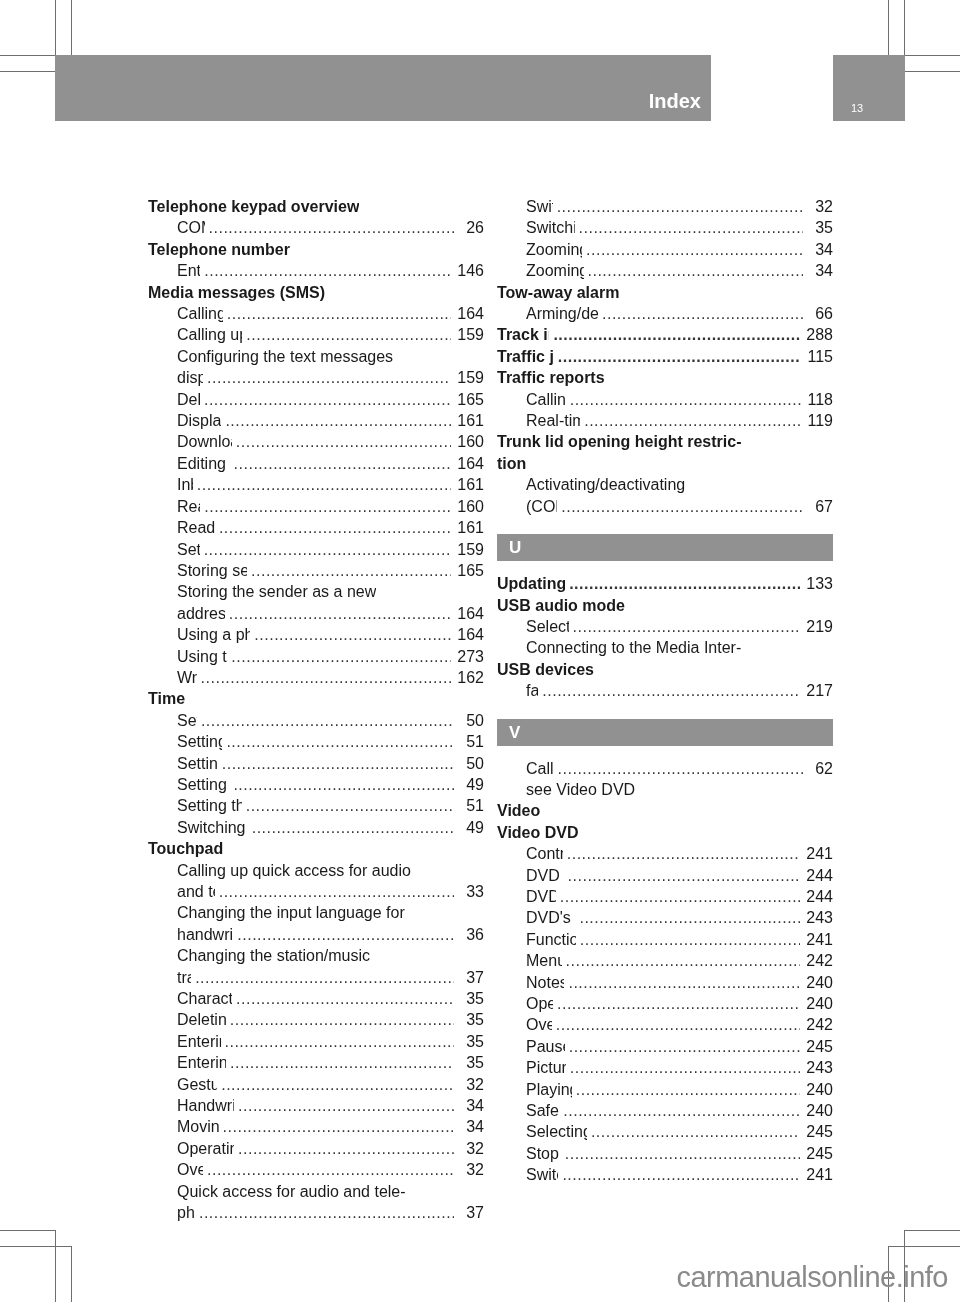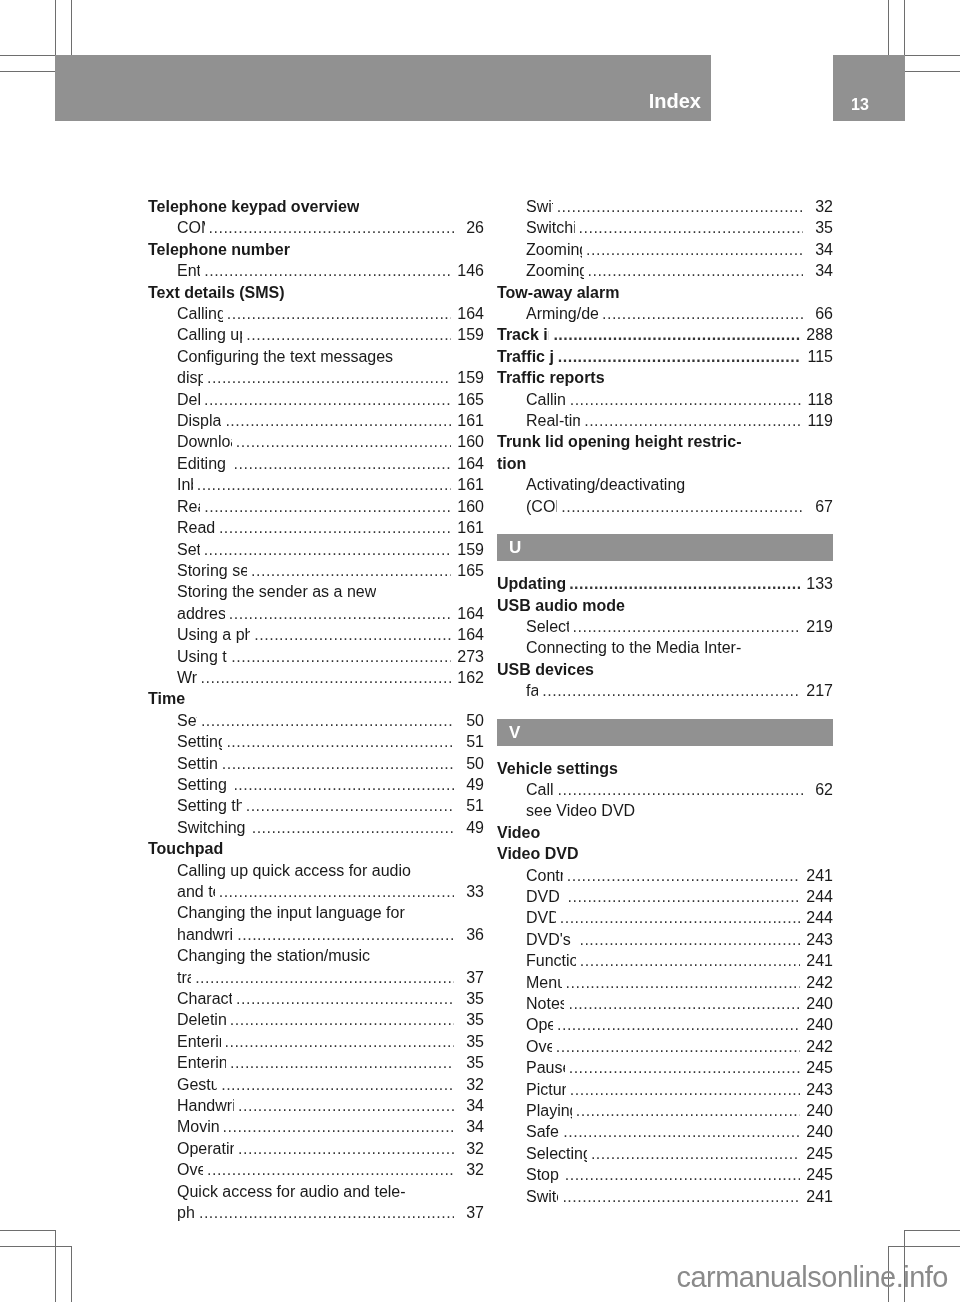--- a/index.html
+++ b/index.html
@@ -6,21 +6,21 @@
   body { width: 960px; height: 1302px; position: relative; overflow: hidden;
          font-family: "Liberation Sans", "DejaVu Sans", sans-serif; color: #1a1a1a; }
 
   .crop { position: absolute; background: #6e6e6e; }
   .crop.v { width: 1px; }
   .crop.h { height: 1px; }
 
   .header-band { position: absolute; top: 55px; left: 55px; height: 66px; width: 656px; background: #919191; }
   .header-title { position: absolute; right: 10px; bottom: 8px; color: #ffffff; font-weight: bold; font-size: 20px; }
   .header-page { position: absolute; top: 55px; left: 833px; width: 72px; height: 66px; background: #919191; }
-  .header-page span { position: absolute; left: 18px; bottom: 7px; color: #ffffff; font-weight: bold; font-size: 16px; }
+  .header-page span { position: absolute; left: 18px; bottom: 7px; color: #ffffff; font-weight: normal; font-size: 11px; }
 
   .column { position: absolute; top: 152px; width: 336px; font-size: 16px; line-height: 21.4px; margin-top: 44px; }
   .col-left { left: 148px; }
   .col-right { left: 497px; }
 
   .entry { display: flex; align-items: baseline; white-space: nowrap; }
   .entry.main { font-weight: bold; }
   .entry.sub { padding-left: 29px; }
   .entry .label { overflow: hidden; flex: 0 1 auto; }
   .entry .leader { flex: 1 1 auto; overflow: hidden; margin: 0 6px 0 4px; color: #333; }
@@ -74,21 +74,21 @@
     </div>
     <div class="entry main nopage">
       <span class="label">Telephone number</span>
     </div>
     <div class="entry sub">
       <span class="label">Entering</span>
       <span class="leader"></span>
       <span class="page">146</span>
     </div>
     <div class="entry main nopage">
-      <span class="label">Text details (SMS)</span>
+      <span class="label">Media messages (SMS)</span>
     </div>
     <div class="entry sub">
       <span class="label">Calling the sender</span>
       <span class="leader"></span>
       <span class="page">164</span>
     </div>
     <div class="entry sub">
       <span class="label">Calling up the settings menu</span>
       <span class="leader"></span>
       <span class="page">159</span>
@@ -368,23 +368,20 @@
     </div>
     <div class="entry main nopage">
       <span class="label">USB devices</span>
     </div>
     <div class="entry sub">
       <span class="label">face</span>
       <span class="leader"></span>
       <span class="page">217</span>
     </div>
     <div class="section-bar">V</div>
-    <div class="entry main nopage">
-      <span class="label">Vehicle settings</span>
-    </div>
     <div class="entry sub">
       <span class="label">Calling up</span>
       <span class="leader"></span>
       <span class="page">62</span>
     </div>
     <div class="entry sub nopage">
       <span class="label">see Video DVD</span>
     </div>
     <div class="entry main nopage">
       <span class="label">Video</span>

